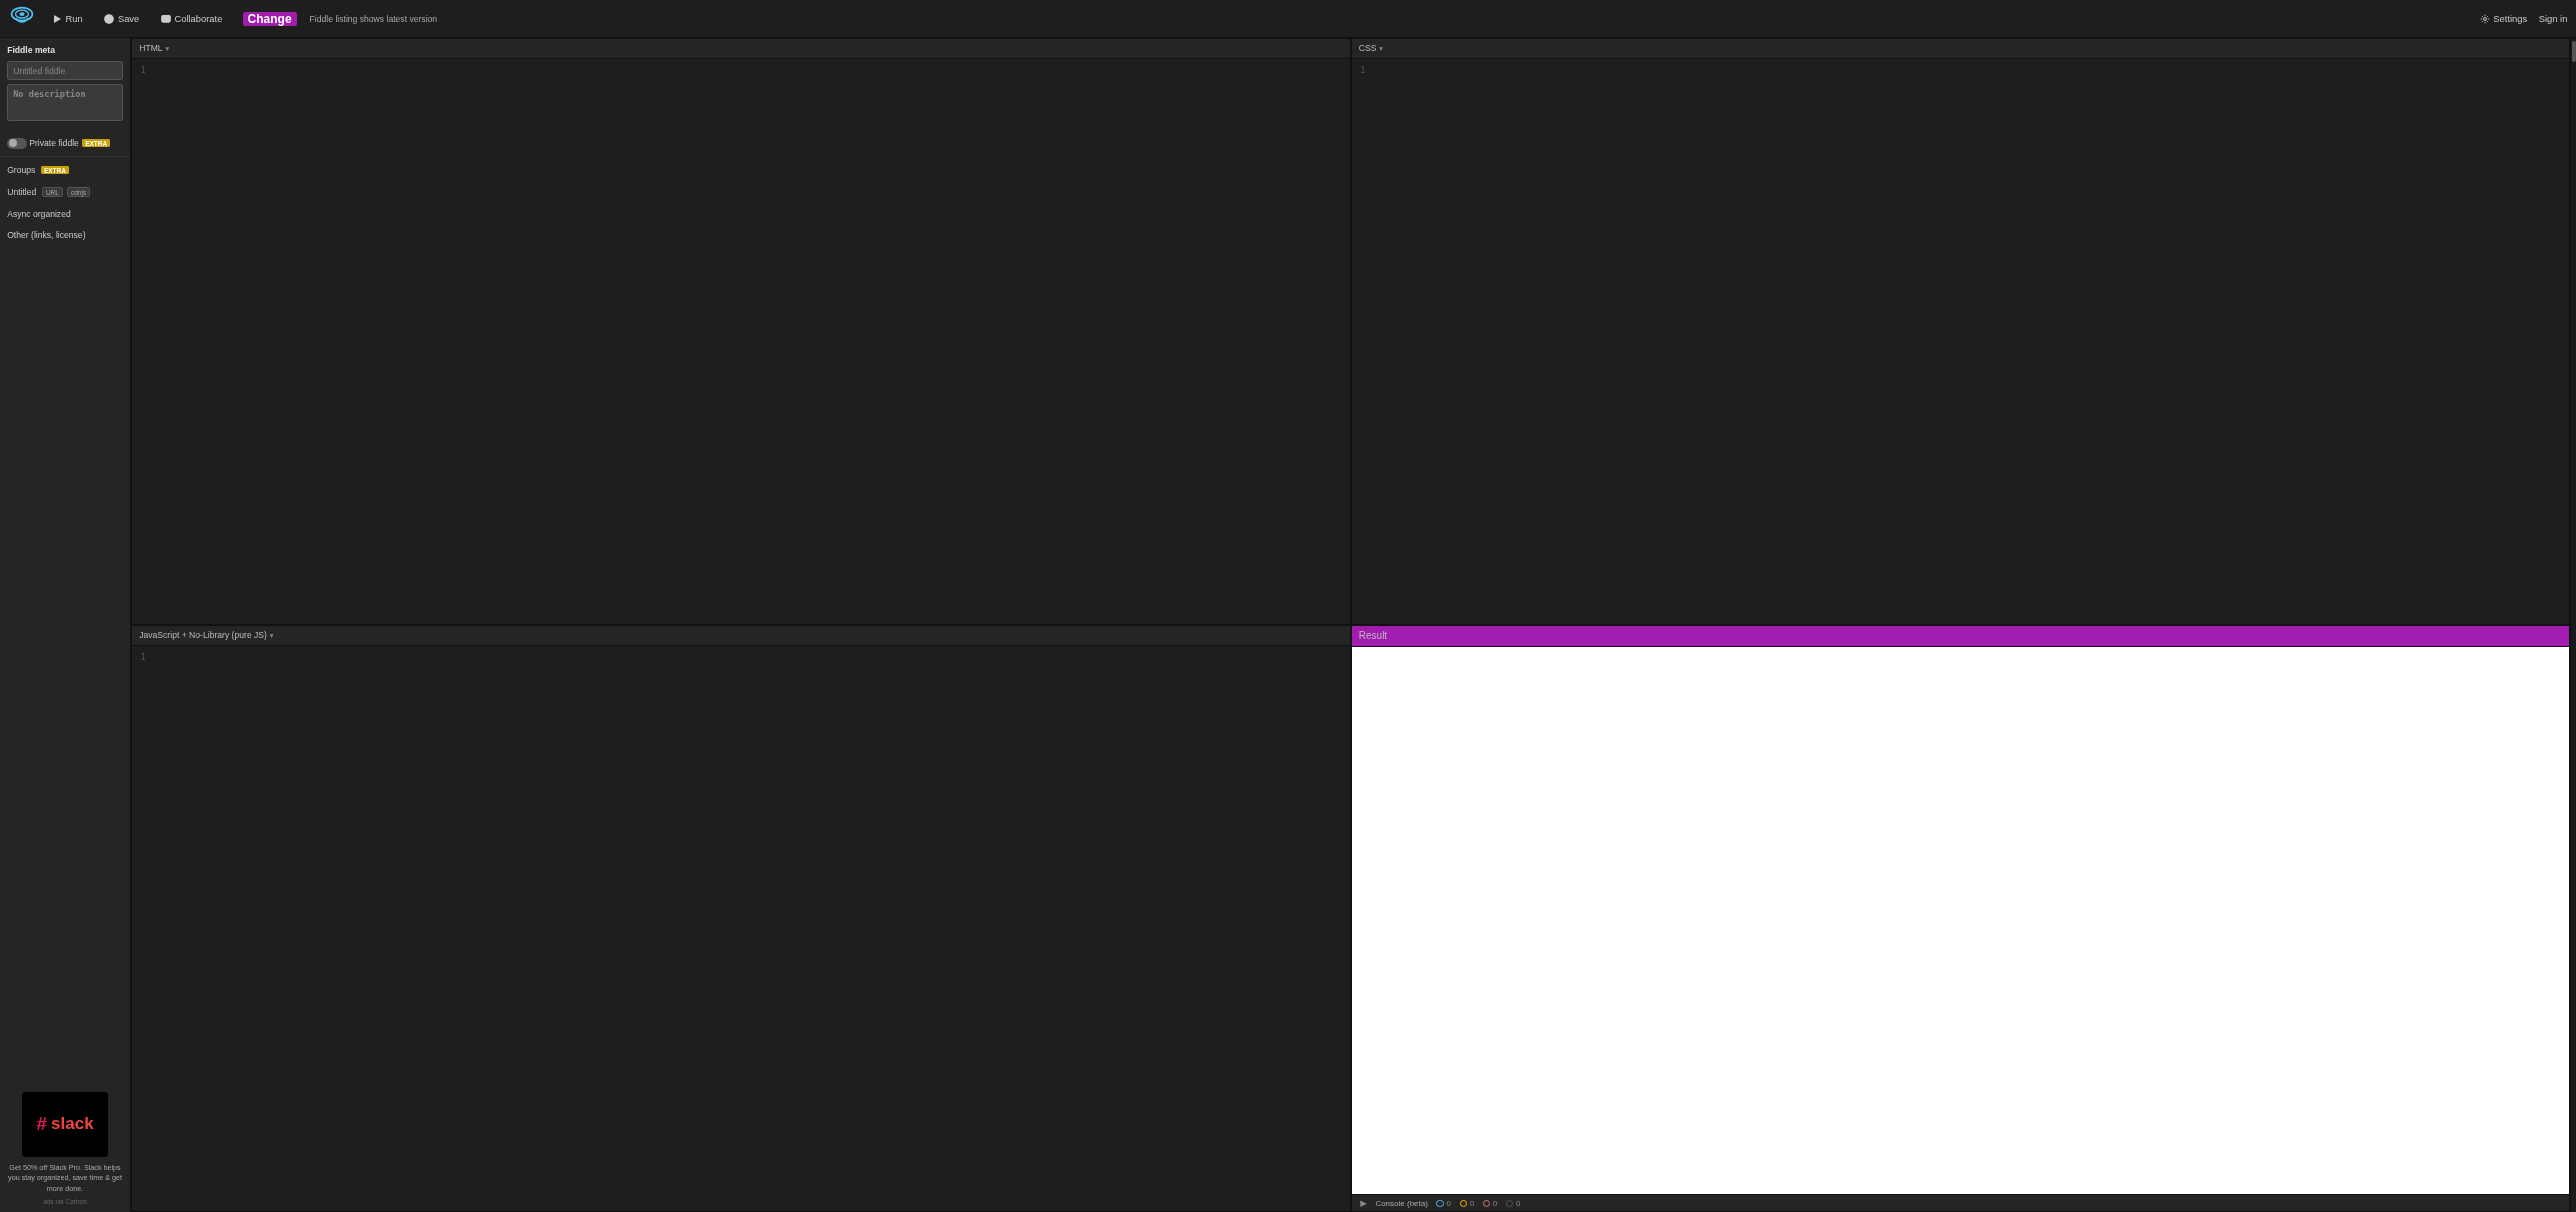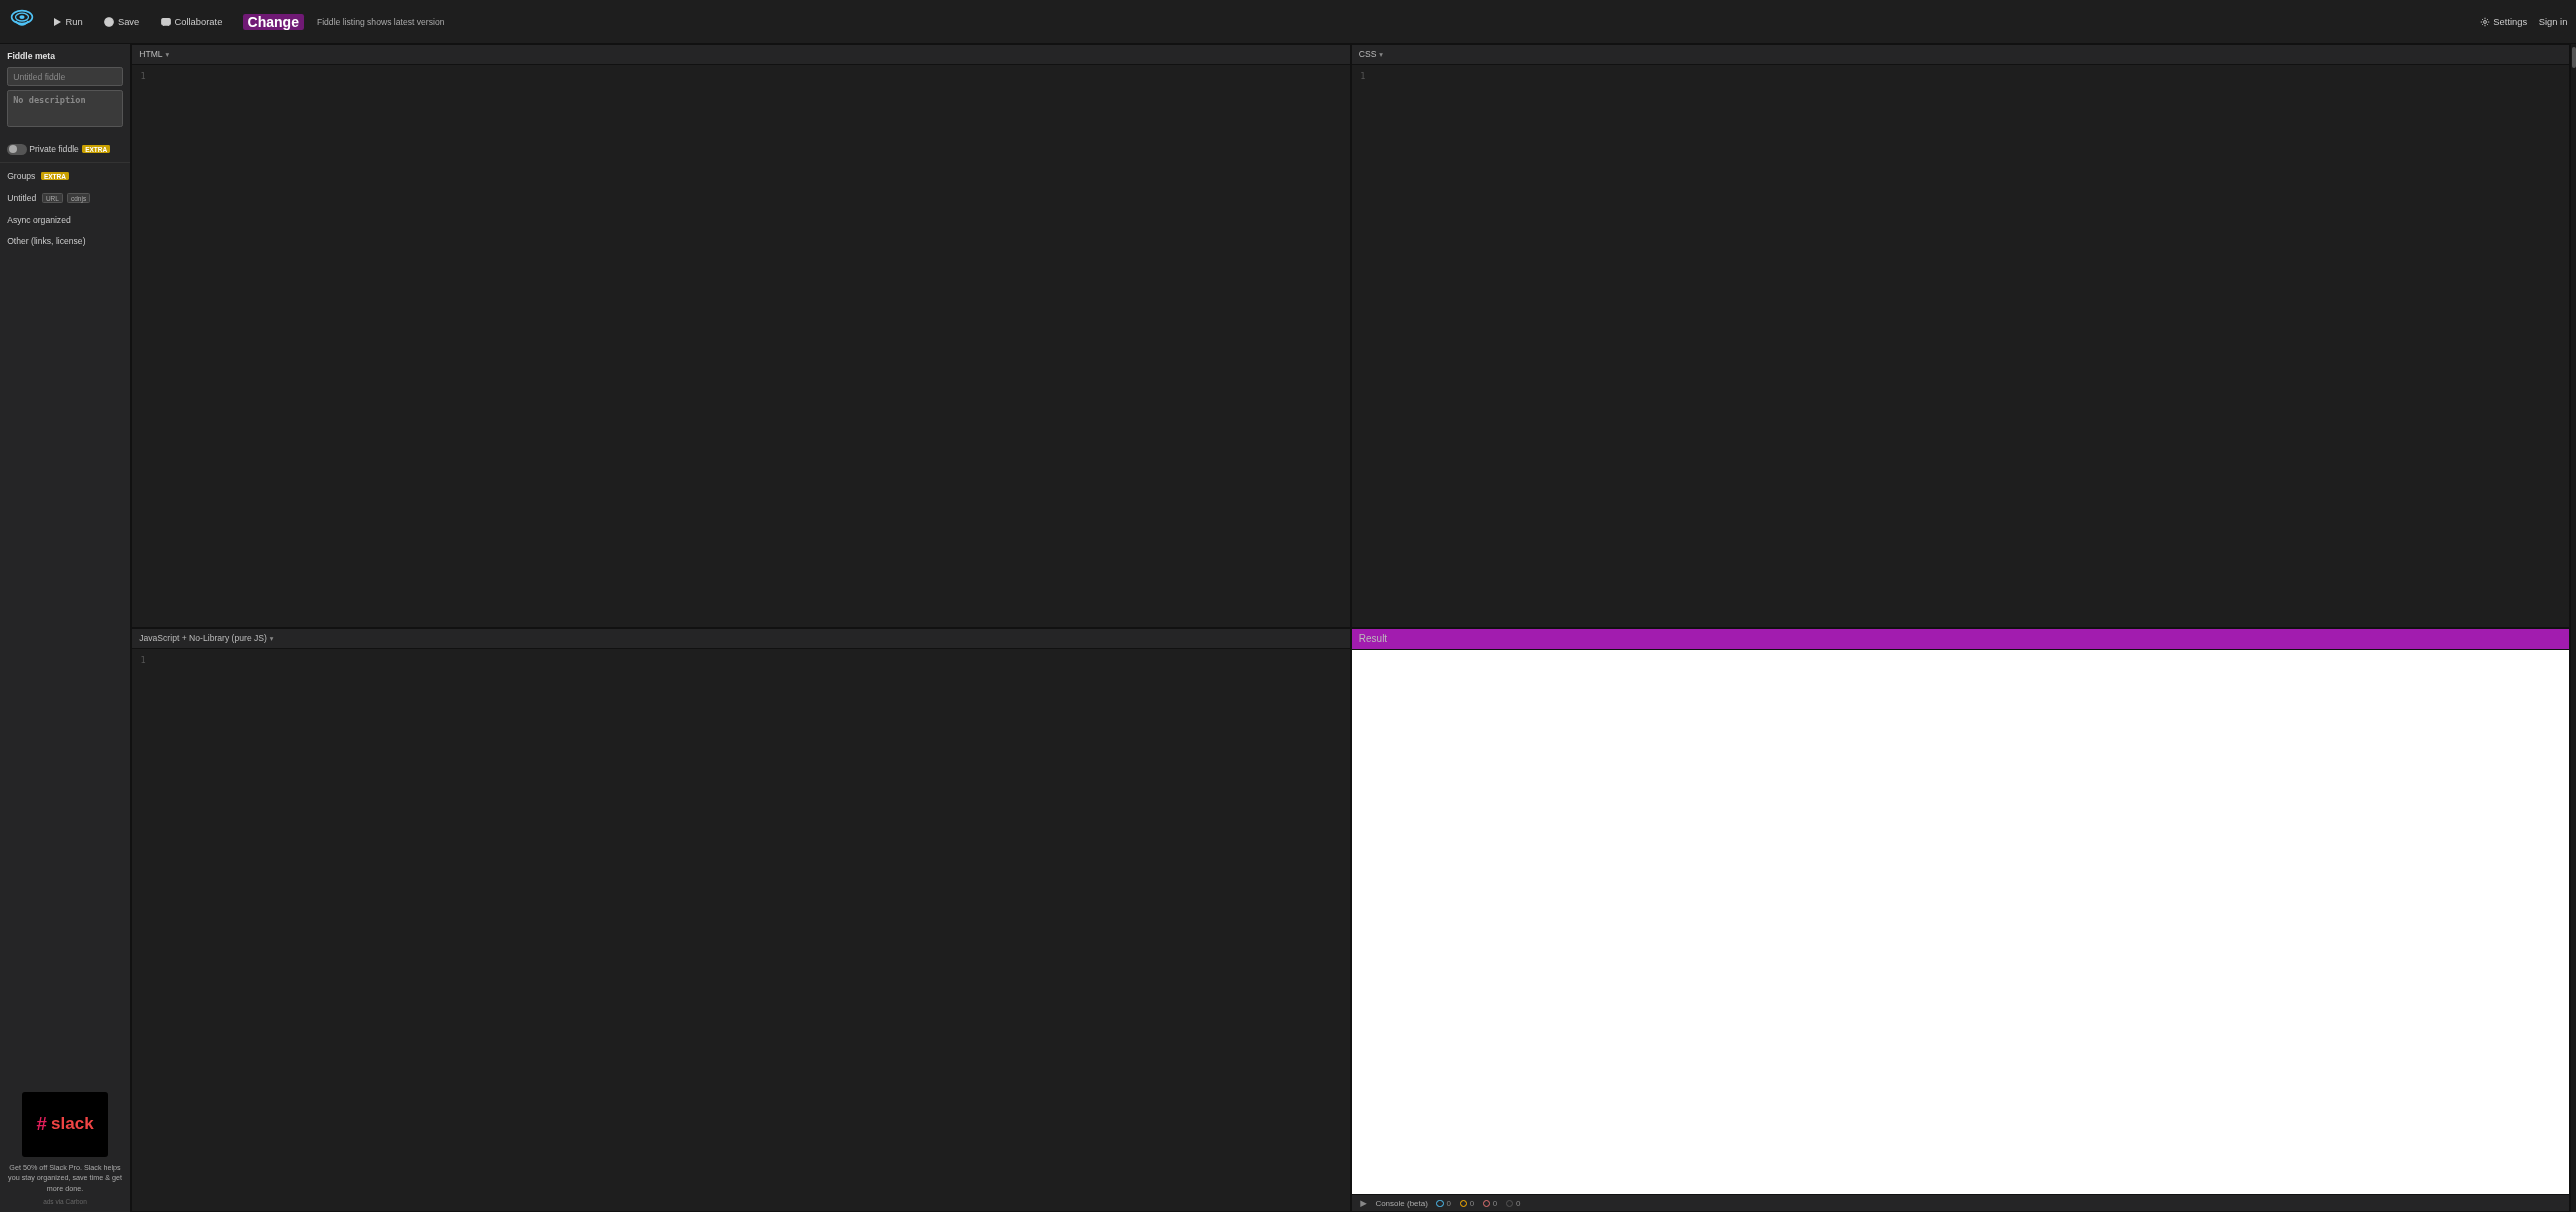--- a/index.html
+++ b/index.html
@@ -11,21 +11,21 @@
       overflow: hidden;
       display: flex;
       flex-direction: column;
     }
 
     
     .topnav {
       display: flex;
       align-items: center;
       background: #1e1e1e;
-      height: 44px;
+      height: 38px;
       padding: 0 8.6px;
       border-bottom: 0.7px solid #111;
       flex-shrink: 0;
       gap: 13px;
     }
     .logo {
       width: 26px;
       height: 26px;
       flex-shrink: 0;
     }
@@ -37,23 +37,23 @@
       border: none;
       color: #ccc;
       font-size: 9.4px;
       cursor: pointer;
       padding: 2.9px 4.3px;
       border-radius: 2.9px;
     }
     .nav-btn svg { width: 10px; height: 10px; fill: #ccc; }
 
     .change-badge {
-      background: #701a75;
+      background: #a21caf;
       color: #fff;
-      font-size: 14px;
+      font-size: 12px;
       font-weight: bold;
       padding: 0 5px;
       border-radius: 2.2px;
       margin-left: 2.9px;
     }
     .change-label {
       font-size: 8.6px;
       color: #aaa;
     }
 

